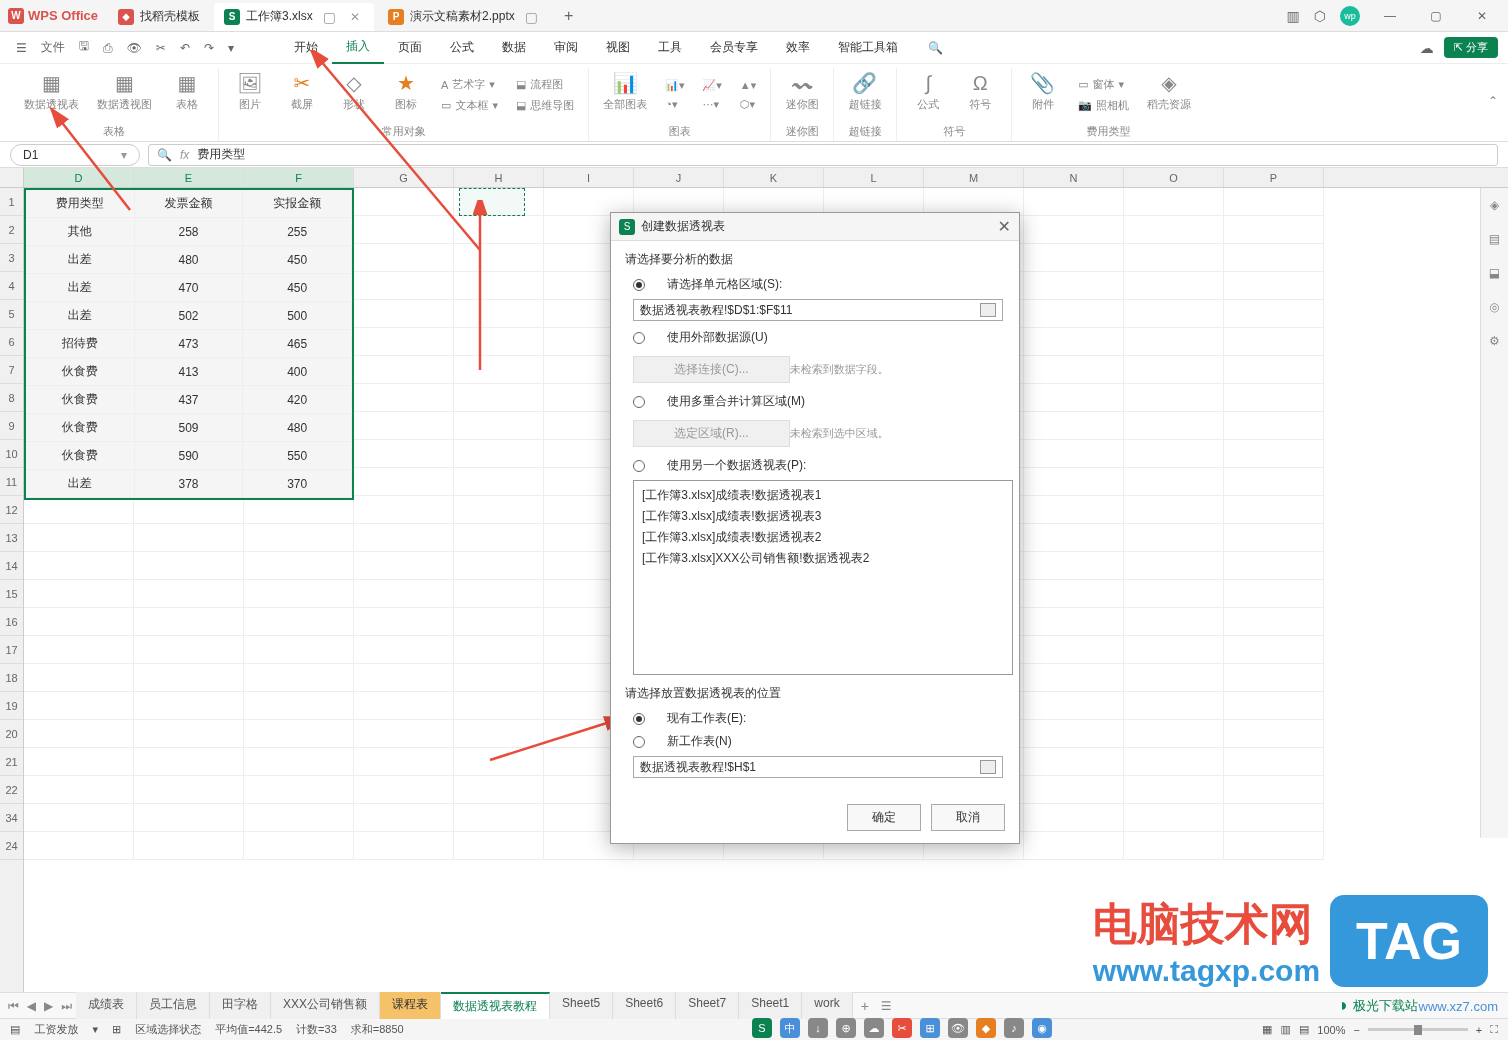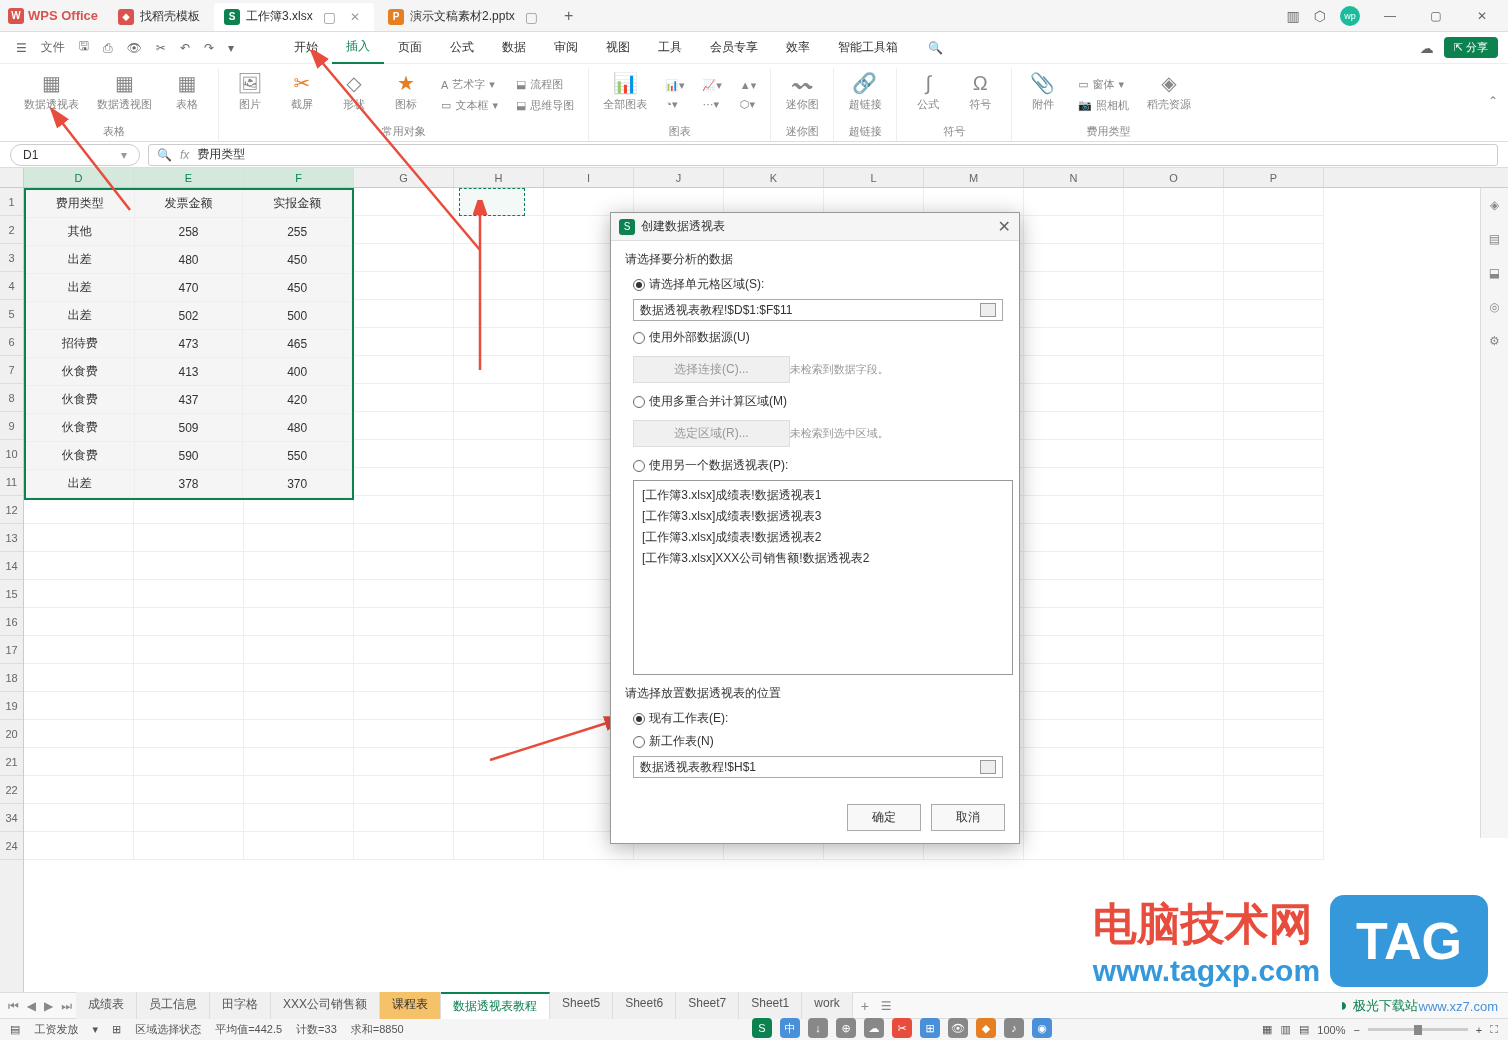--- a/index.html
+++ b/index.html
@@ -73,21 +73,21 @@
     
     .arrow { position: absolute; pointer-events: none; }
     
     
     .dialog { position: absolute; background: #fff; border: 1px solid #999; box-shadow: 0 4px 20px rgba(0,0,0,0.3); width: 410px; z-index: 100; }
     .dialog-title { background: #f5f5f5; height: 28px; display: flex; align-items: center; padding: 0 8px; border-bottom: 1px solid #ddd; }
     .dialog-title-icon { width: 16px; height: 16px; background: #0c8251; border-radius: 3px; display: flex; align-items: center; justify-content: center; color: #fff; font-size: 10px; margin-right: 6px; }
     .dialog-close { margin-left: auto; cursor: pointer; font-size: 16px; color: #666; }
     .dialog-body { padding: 10px 14px; }
     .dialog-section-label { color: #333; margin-bottom: 8px; }
-    .radio-row { display: flex; align-items: center; gap: 4px; margin: 6px 0 6px 8px; }
+    .radio-row { display: flex; align-items: center; gap: 22px; margin: 6px 0 6px 8px; }
     .radio { width: 12px; height: 12px; border: 1px solid #666; border-radius: 50%; display: flex; align-items: center; justify-content: center; }
     .radio.checked::after { content: ''; width: 6px; height: 6px; background: #333; border-radius: 50%; }
     .text-input { border: 1px solid #aaa; height: 22px; padding: 0 6px; display: flex; align-items: center; margin: 4px 0 8px 8px; width: 370px; justify-content: space-between; }
     .input-btn { width: 16px; height: 14px; border: 1px solid #999; background: #eee; cursor: pointer; }
     .disabled-btn { background: #f0f0f0; border: 1px solid #ddd; color: #999; padding: 4px 40px; margin: 4px 0; display: inline-block; }
     .listbox { border: 1px solid #999; height: 195px; padding: 4px 8px; margin: 4px 0 10px 8px; width: 380px; overflow: auto; }
     .listbox-item { padding: 2px 0; color: #333; }
     .dialog-buttons { display: flex; justify-content: flex-end; gap: 10px; padding: 8px 14px 12px; }
     .dlg-btn { border: 1px solid #aaa; padding: 4px 24px; cursor: pointer; background: #f8f8f8; }
     

